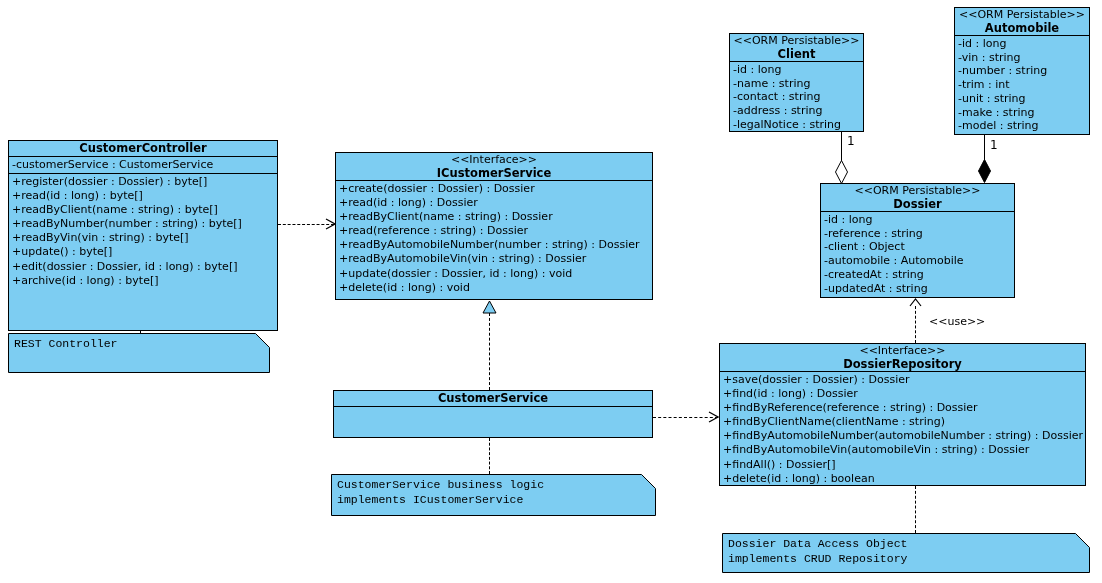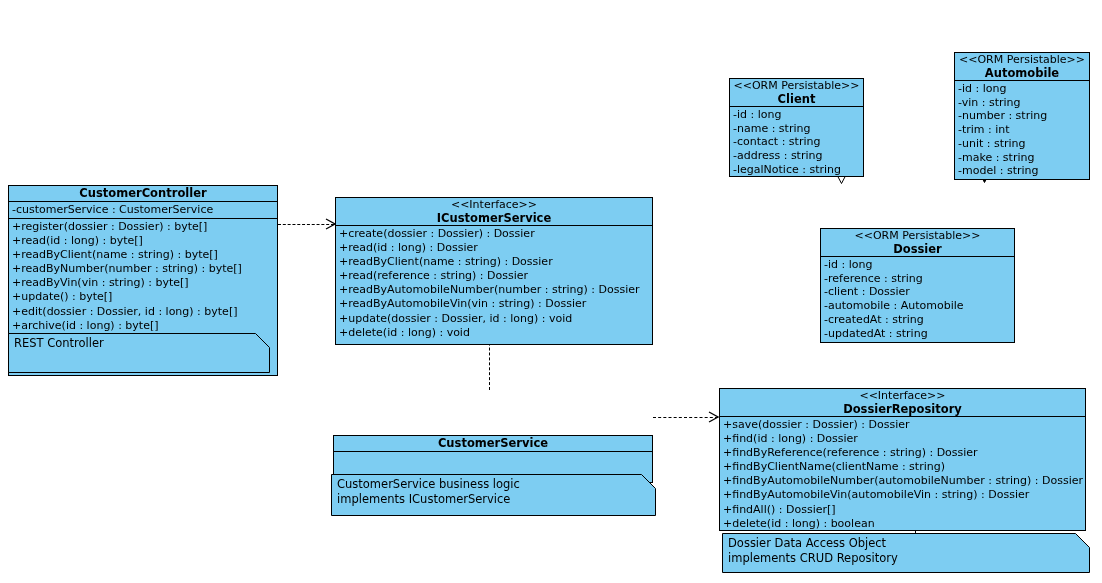--- a/index.html
+++ b/index.html
@@ -1,31 +1,31 @@
 <!DOCTYPE html>
 <html style="--fill: #7dcdf2; --line: #000000;"><head>
 <meta charset="utf-8">
 <style>
   :root { --fill:#7dcdf2; --line:#000000; }
   html,body { margin:0; padding:0; background:#ffffff; }
   .canvas { position:relative; width:1102px; height:583px; background:#ffffff;
             font-family:"DejaVu Sans", sans-serif; color:#000; overflow:hidden; }
 
   .uml-class { position:absolute; background:var(--fill); border:1px solid var(--line);
-               box-sizing:border-box; display:flex; flex-direction:column;margin-top:45px; }
+               box-sizing:border-box; display:flex; flex-direction:column; }
   .hdr { flex:0 0 auto; border-bottom:1px solid var(--line); text-align:center; padding:0 2px; overflow:hidden; }
   .stereotype { font-size:11px; line-height:13px; white-space:nowrap; }
   .cls-name { font-size:11.5px; font-weight:bold; line-height:14px; white-space:nowrap; }
   .hdr.single .cls-name { line-height:15px; }
   .compartment { flex:1 1 auto; overflow:hidden; padding:1px 0 0 3px; }
   .compartment.bordered { flex:0 0 auto; border-bottom:1px solid var(--line); }
   .member { font-size:11px; line-height:14.1px; white-space:nowrap; }
   .tight .member { line-height:13.7px; }
 
-  .uml-note { position:absolute; }
+  .uml-note { position:absolute;font-family:Liberation Mono, monospace; }
   .uml-note svg { position:absolute; left:0; top:0; }
   .note-body { fill:var(--fill); stroke:var(--line); stroke-width:1; }
   .note-text { position:absolute; left:6px; top:3px; right:16px; }
   .note-line { font-size:11.5px; line-height:15.2px; white-space:nowrap; }
 
   .dash-h { position:absolute; height:0; border-top:1px dashed var(--line); }
   .dash-v { position:absolute; width:0; border-left:1px dashed var(--line); }
   .solid-v { position:absolute; width:0; border-left:1px solid var(--line); }
   .conn { position:absolute; }
   .open-arrow { fill:none; stroke:var(--line); stroke-width:1.2; }
@@ -146,21 +146,21 @@
   </div>
 
   <div class="uml-class tight" style="left:820px;top:183px;width:195px;height:115px">
     <div class="hdr">
       <div class="stereotype">&lt;&lt;ORM Persistable&gt;&gt;</div>
       <div class="cls-name">Dossier</div>
     </div>
     <div class="compartment">
         <div class="member">-id : long</div>
         <div class="member">-reference : string</div>
-        <div class="member">-client : Dossier</div>
+        <div class="member">-client : Object</div>
         <div class="member">-automobile : Automobile</div>
         <div class="member">-createdAt : string</div>
         <div class="member">-updatedAt : string</div>
       </div>
   </div>
 
   <div class="uml-class" style="left:333px;top:390px;width:320px;height:48px">
     <div class="hdr single">
       <div class="cls-name">CustomerService</div>
     </div>

